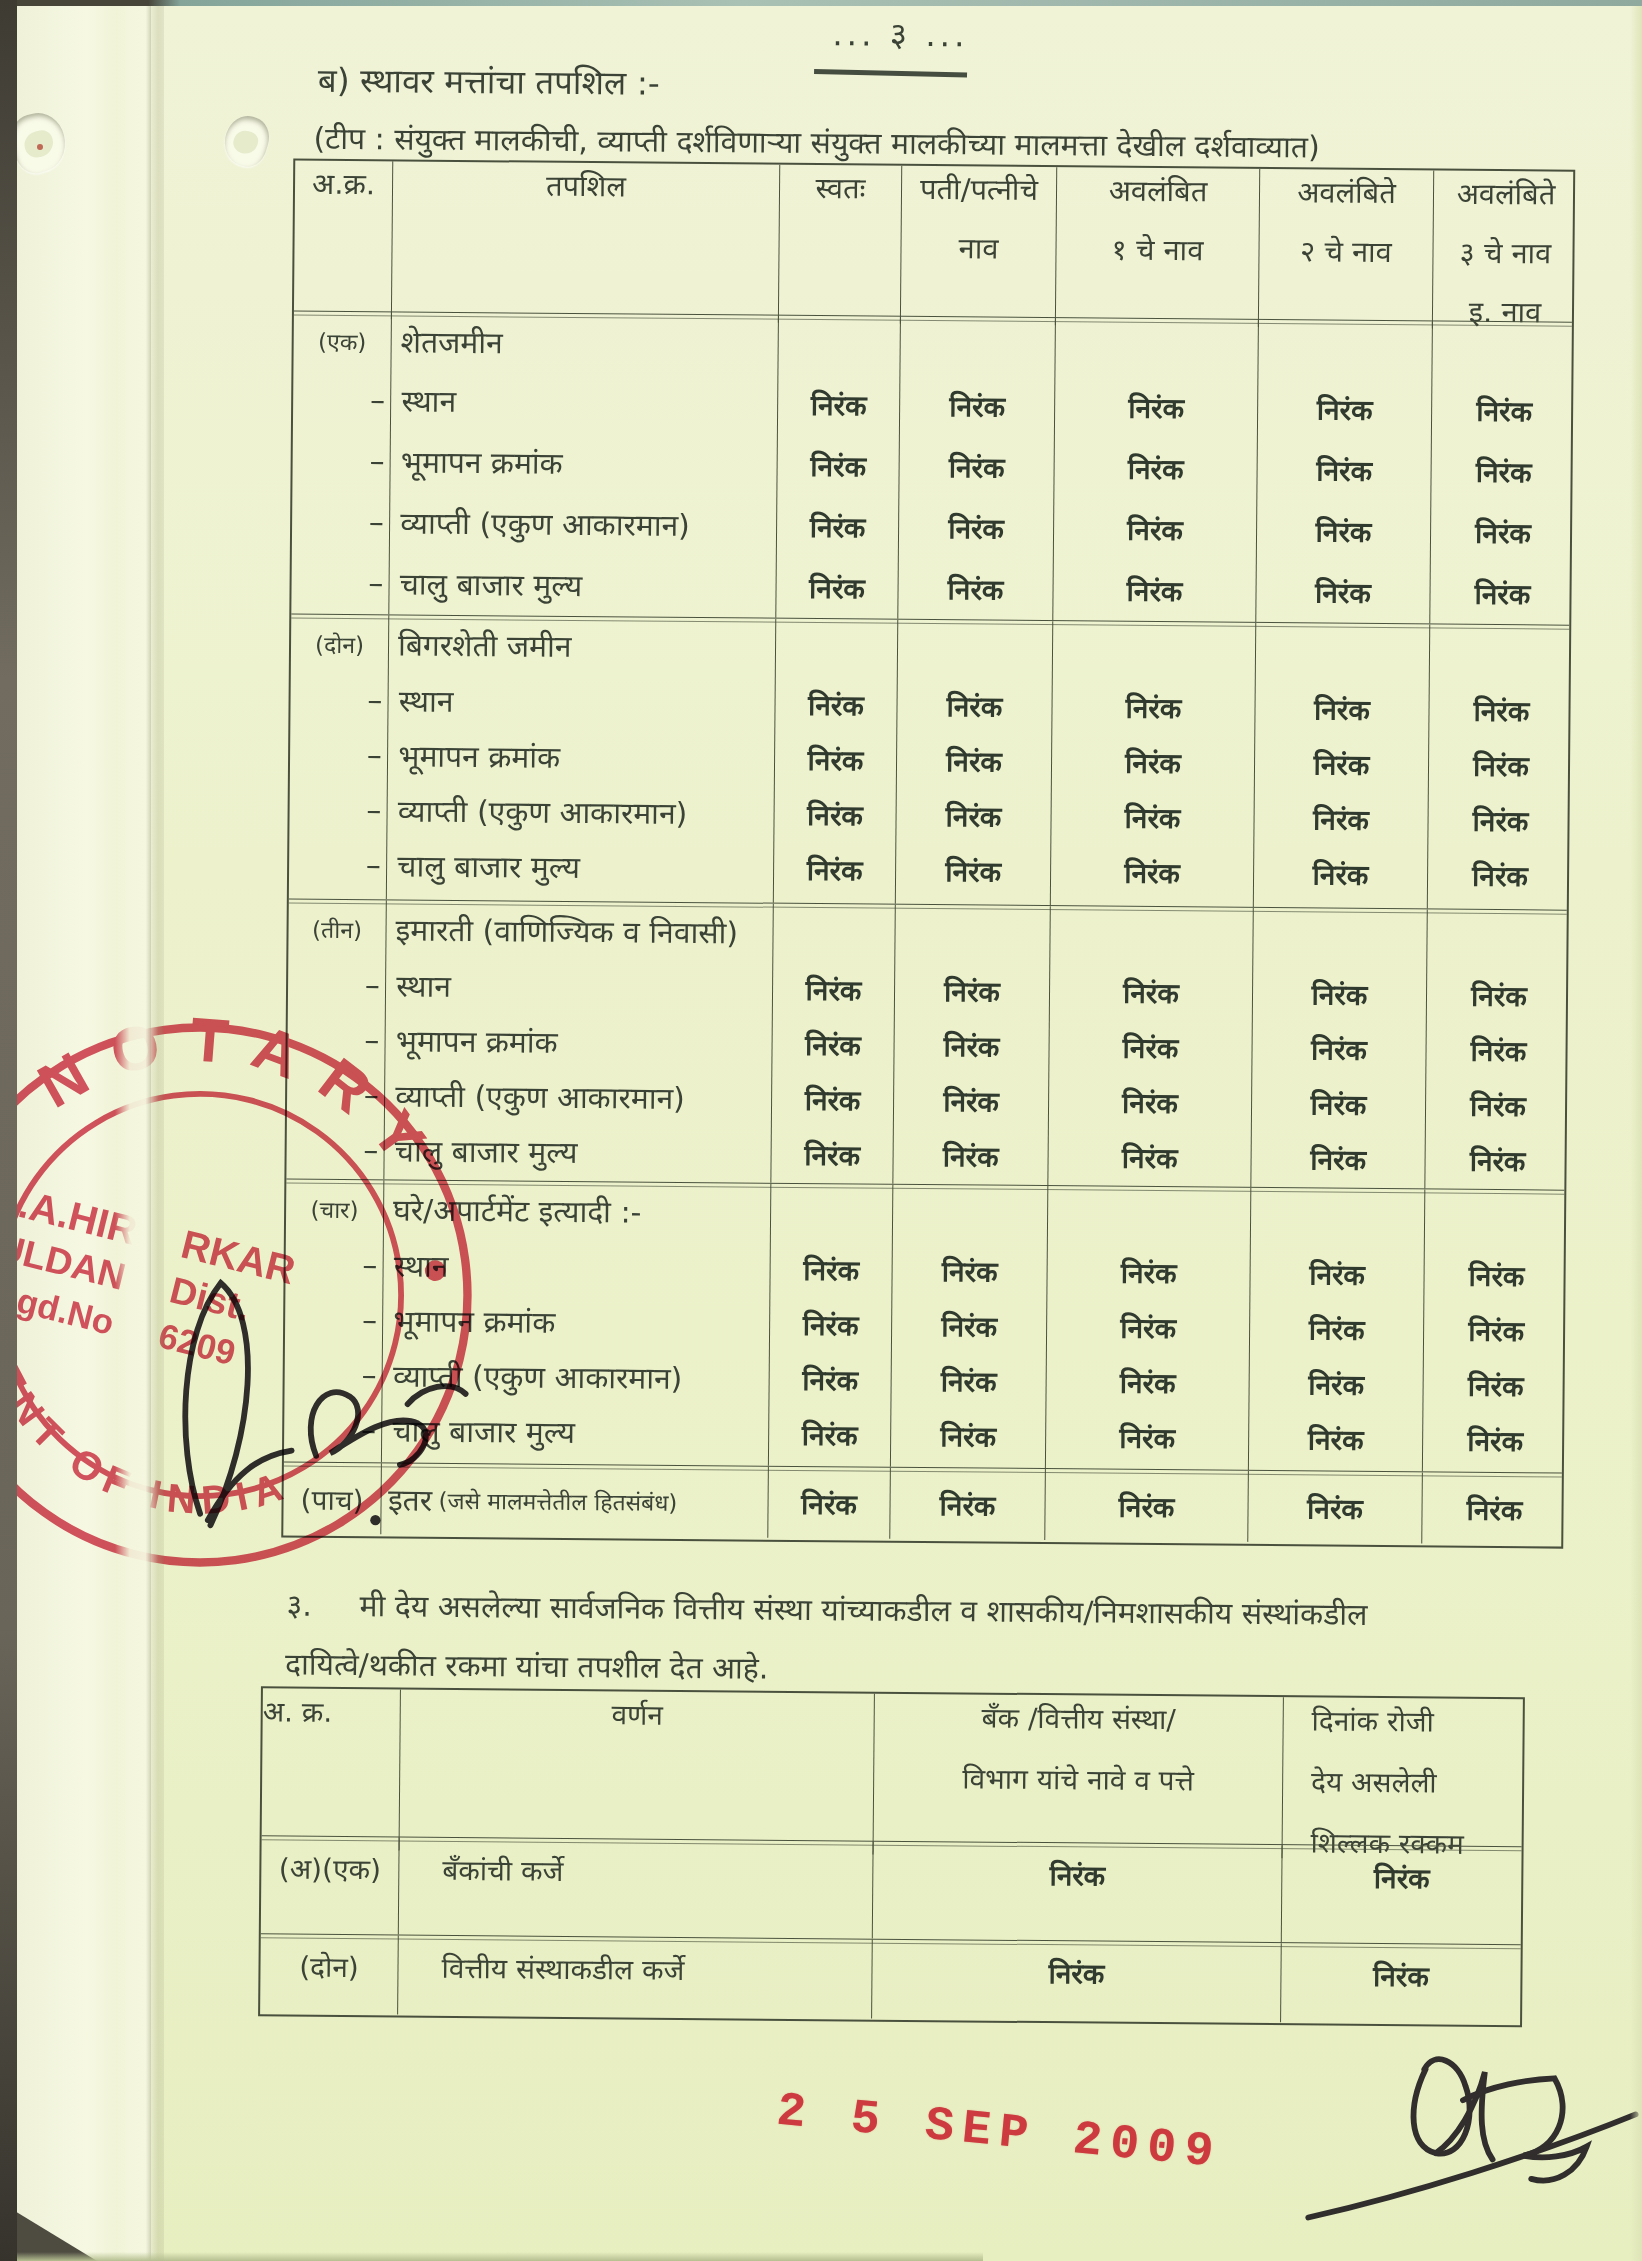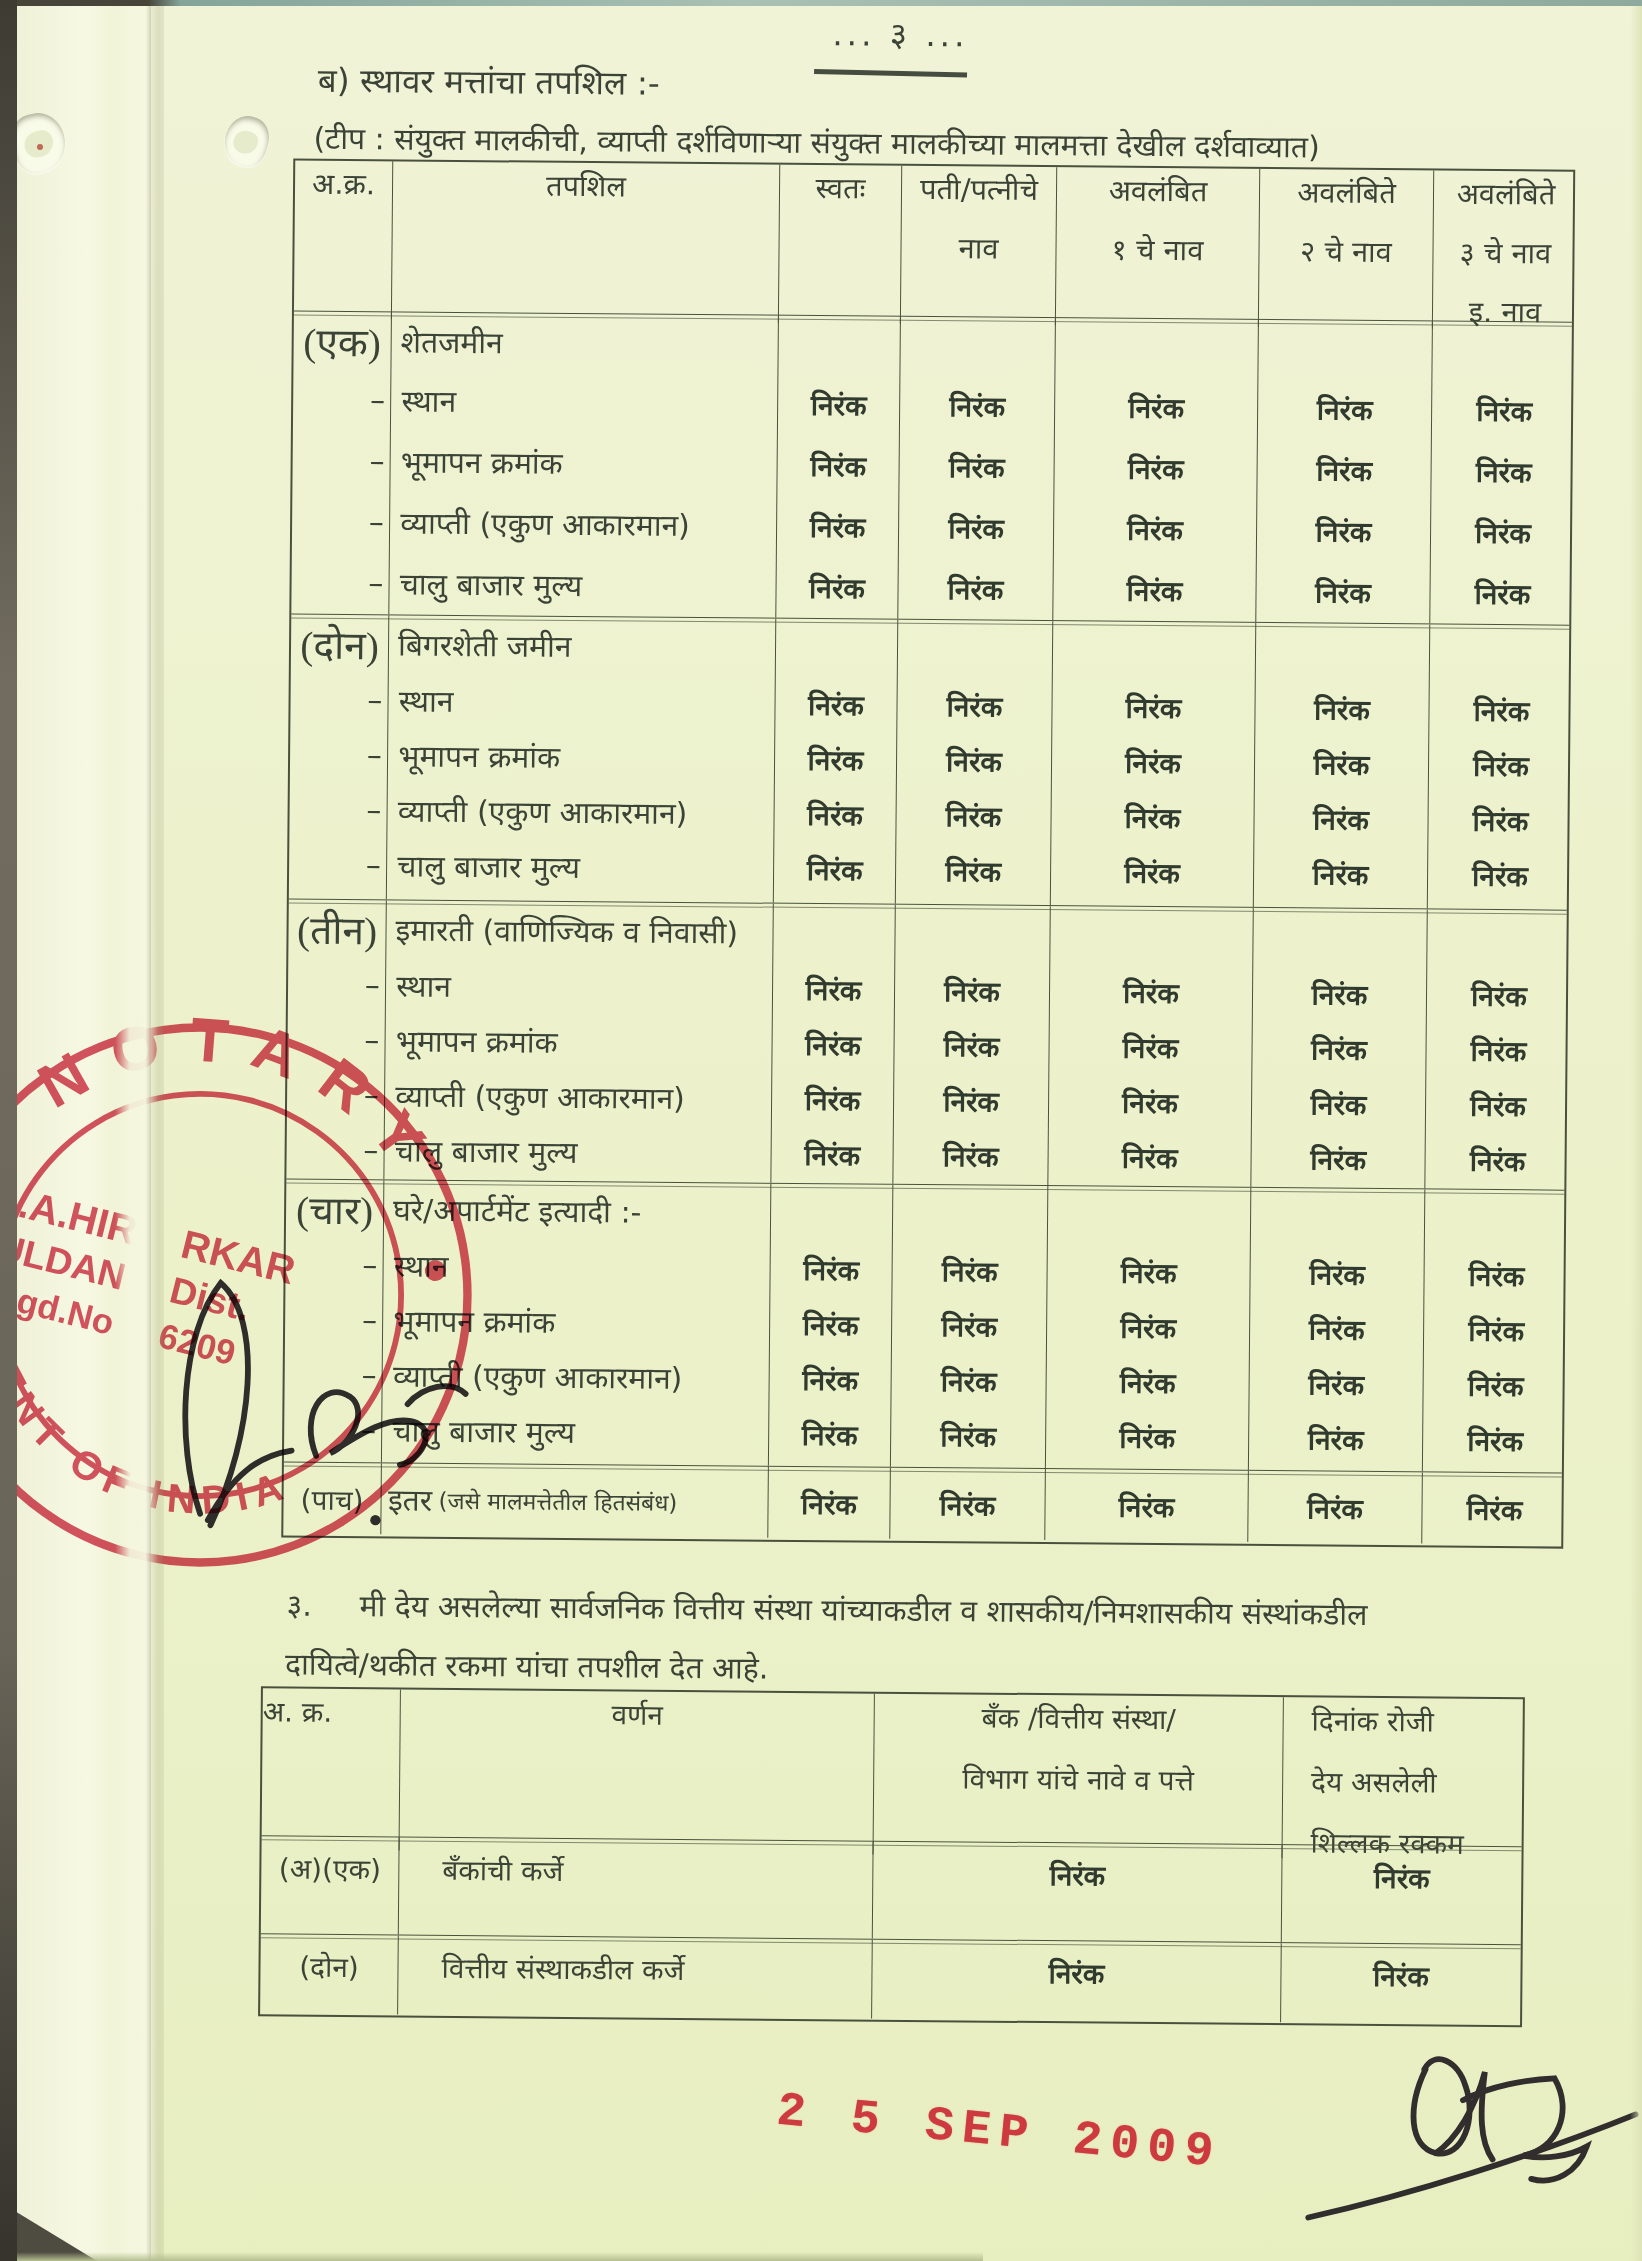--- a/index.html
+++ b/index.html
@@ -43,21 +43,21 @@
   .t1{left:293px;top:161px;width:1282px;height:1379px;border:2.6px solid #49503d;box-sizing:border-box;}
   .t1row{display:grid;grid-template-columns:97px 387px 122px 155px 203px 174px 145px;
          position:relative;box-sizing:border-box;}
   .t1 .cell{border-left:1.9px solid #4a523e;box-sizing:border-box;position:relative;}
   .t1 .cell:first-child{border-left:none;}
   .sep{border-top:1.9px solid #4a523e;}
   .sep::after{content:"";position:absolute;left:0;right:0;top:2.6px;height:1.3px;background:rgba(74,82,62,.65);}
   .hdr{height:150px;}
   .hcell{display:flex;flex-direction:column;align-items:center;padding-top:7.7px;
          font-size:29px;line-height:1.08;row-gap:28px;}
-  .blk .blklabel{height:57px;display:flex;align-items:center;justify-content:center;font-size:39px;font-family:Liberation Serif, serif;}
+  .blk .blklabel{height:57px;display:flex;align-items:center;justify-content:center;font-size:23px;}
   .blk .dash{height:var(--ih);display:flex;align-items:center;justify-content:flex-end;
              padding-right:5.2px;font-size:30px;}
   .blk .title{height:57px;display:flex;align-items:center;padding-left:9px;font-size:30px;white-space:nowrap;}
   .blk .item{height:var(--ih);display:flex;align-items:center;padding-left:10.3px;font-size:30px;white-space:nowrap;}
   .blk .spacer{height:57px;}
   .blk .val{height:var(--ih);display:flex;align-items:center;justify-content:center;
             font-size:28px;font-weight:bold;color:#313a2e;}
   .b1{height:303px;--ih:61px;}
   .b2{height:285px;--ih:55px;}
   .b3{height:280px;--ih:55px;}

